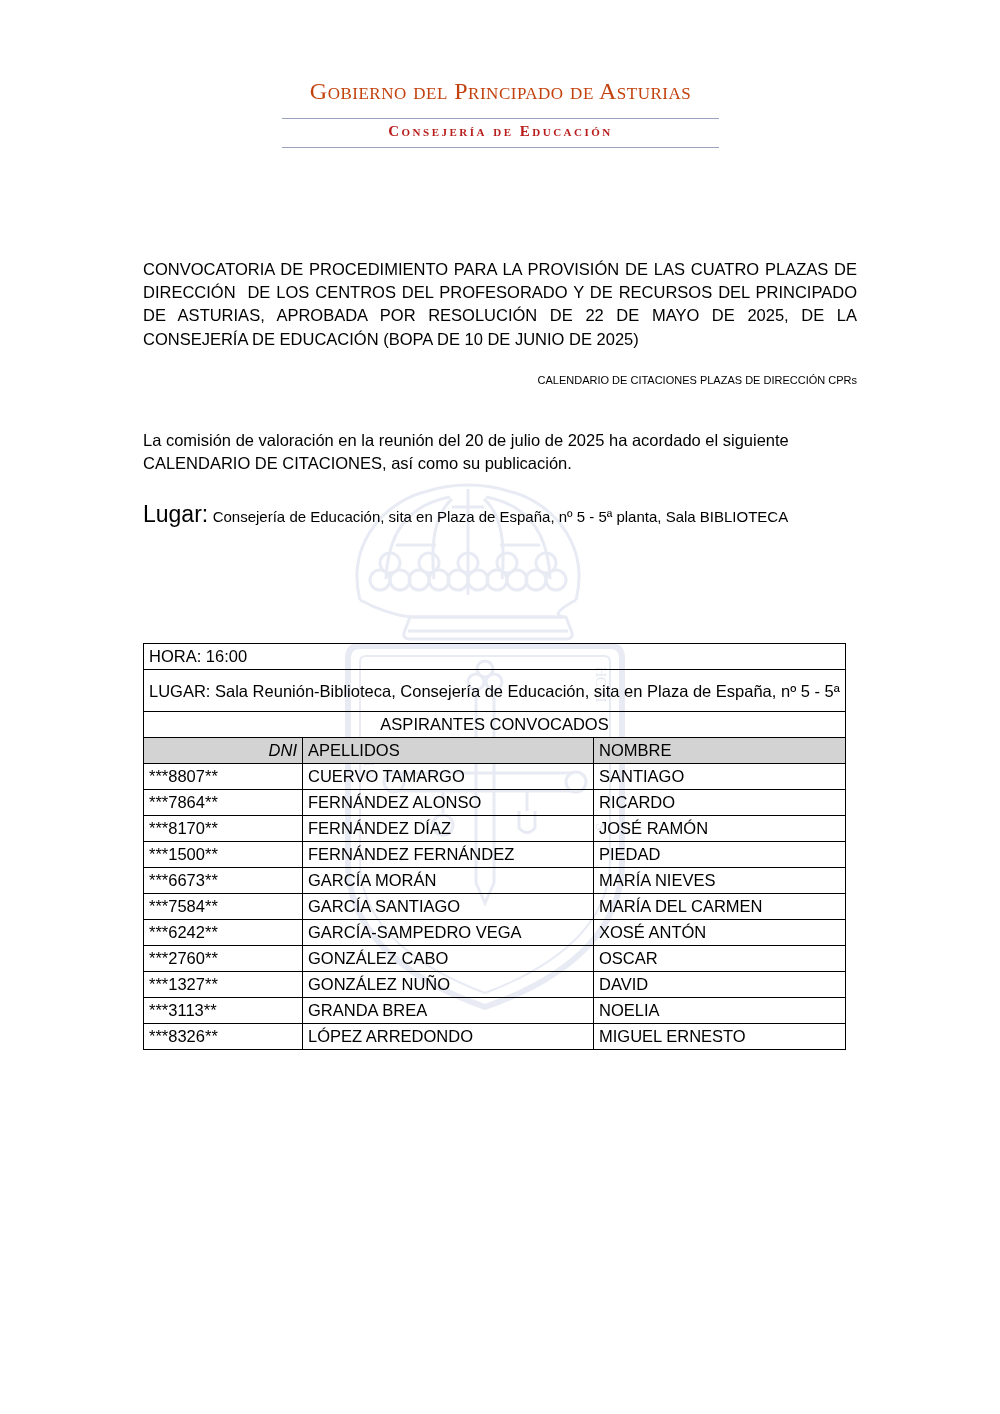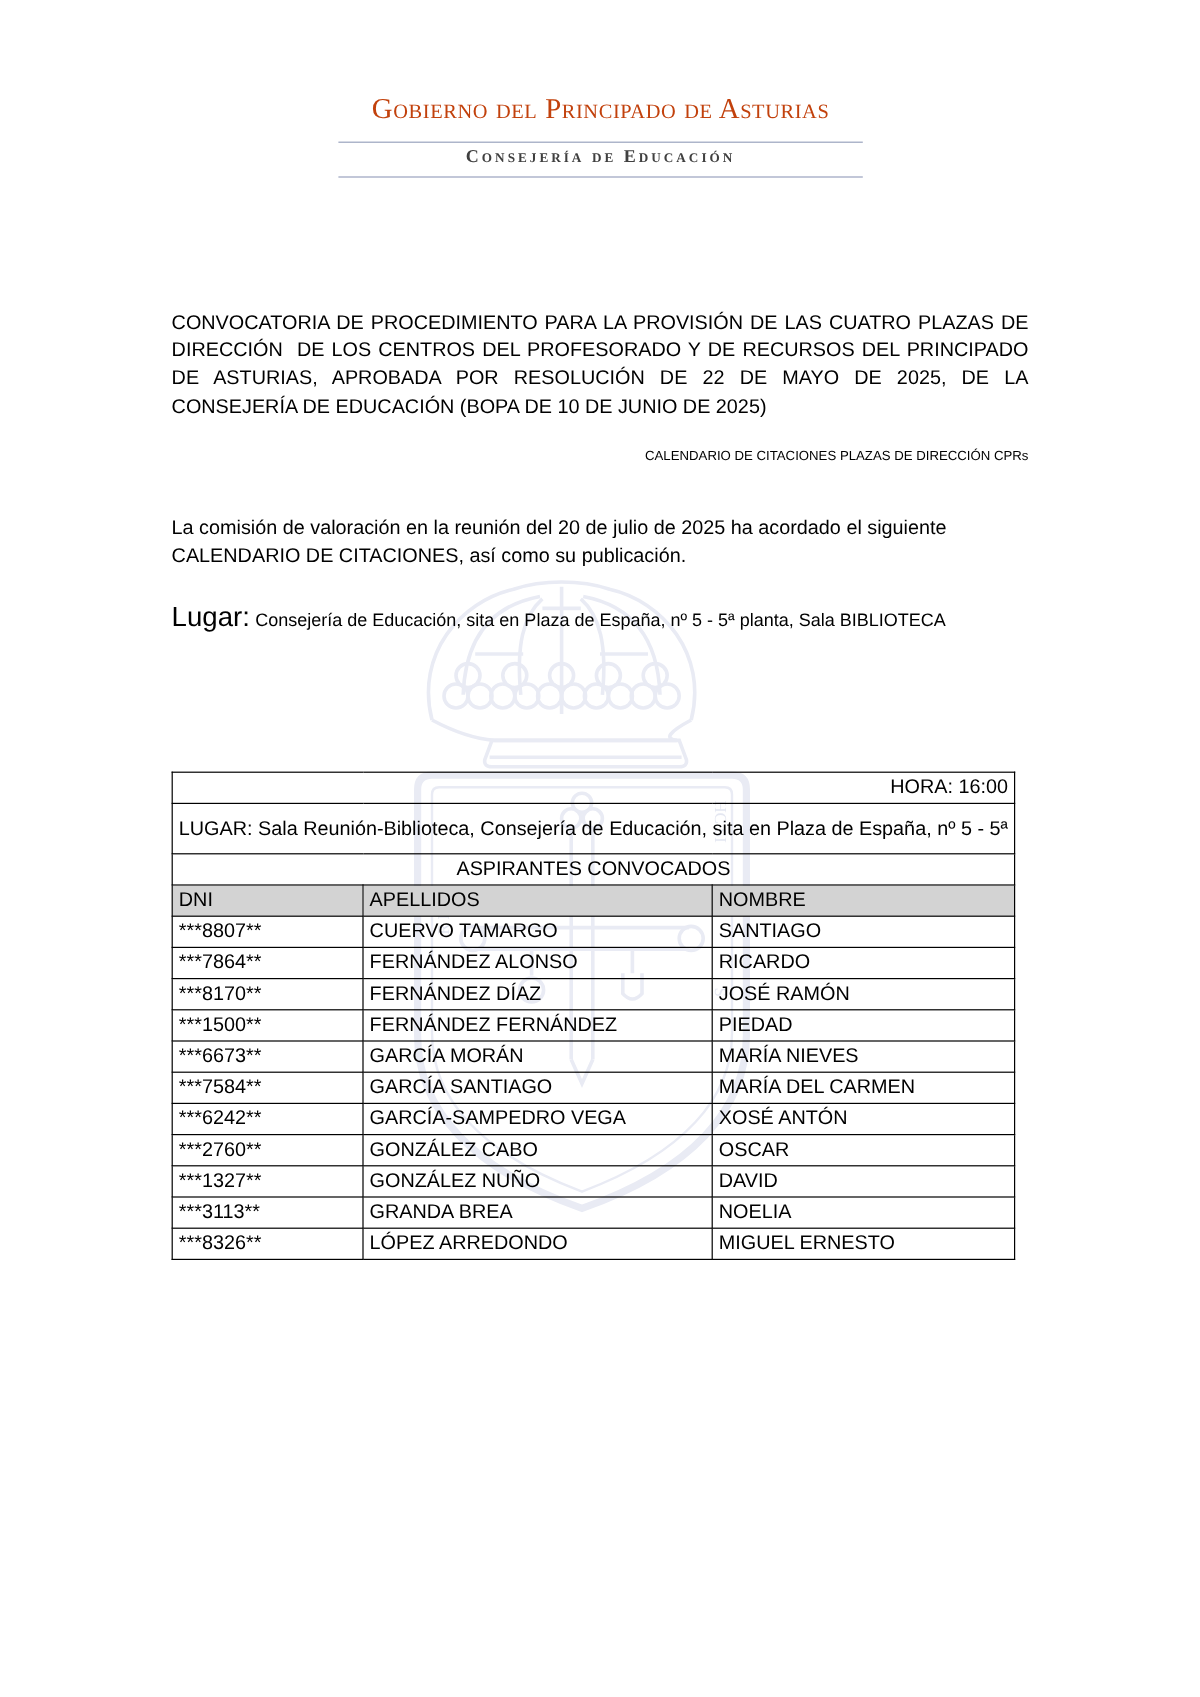--- a/index.html
+++ b/index.html
@@ -24,21 +24,21 @@
   .brand-rule{position:absolute;left:282px;width:437px;height:1px;background:#9AA3BE;z-index:2;}
   .rule-top{top:118px;}
   .rule-bottom{top:147px;}
   .brand-sub{
     position:absolute;top:123px;left:282px;width:437px;text-align:center;z-index:2;
     font-family:"Liberation Serif", serif;
     font-variant:small-caps;
     font-weight:600;
     font-size:15px;
     letter-spacing:2.5px;
-    color:#404040;
+    color:#b91c1c;
     white-space:nowrap;
   }
   
   .convocatoria{
     position:absolute;top:258px;left:143px;width:714px;z-index:2;
     font-size:16.5px;line-height:23.2px;
     text-align:justify;white-space:pre-wrap;
   }
   .doc-title{
     position:absolute;top:374px;left:143px;width:714px;z-index:2;
@@ -63,25 +63,25 @@
     background:transparent;
   }
   table.citaciones td{
     border:1px solid #000;
     padding:0 5px;
     vertical-align:middle;
     overflow:hidden;
     white-space:nowrap;
   }
   .r-dia td{height:28px;}
-  .r-hora td{height:25px;text-align:right;}
+  .r-hora td{height:25px;}
   .r-lugar td{height:41px;line-height:20px;padding:2px 5px;white-space:normal;}
   .r-section td{height:25px;text-align:center;}
   .r-head td{height:25px;background:#D3D3D3;}
-  .r-head td.c-dni{text-align:left;}
+  .r-head td.c-dni{text-align:right;font-style:italic;}
   tbody.rows td{height:25px;margin-top:24px;}
   
   .watermark{position:absolute;left:338px;top:483px;width:300px;height:530px;z-index:1;}
 </style>
 </head>
 <body>
 
 <div class="page">
 
   <svg class="watermark" viewBox="0 0 300 530" fill="none" xmlns="http://www.w3.org/2000/svg" aria-hidden="true">

